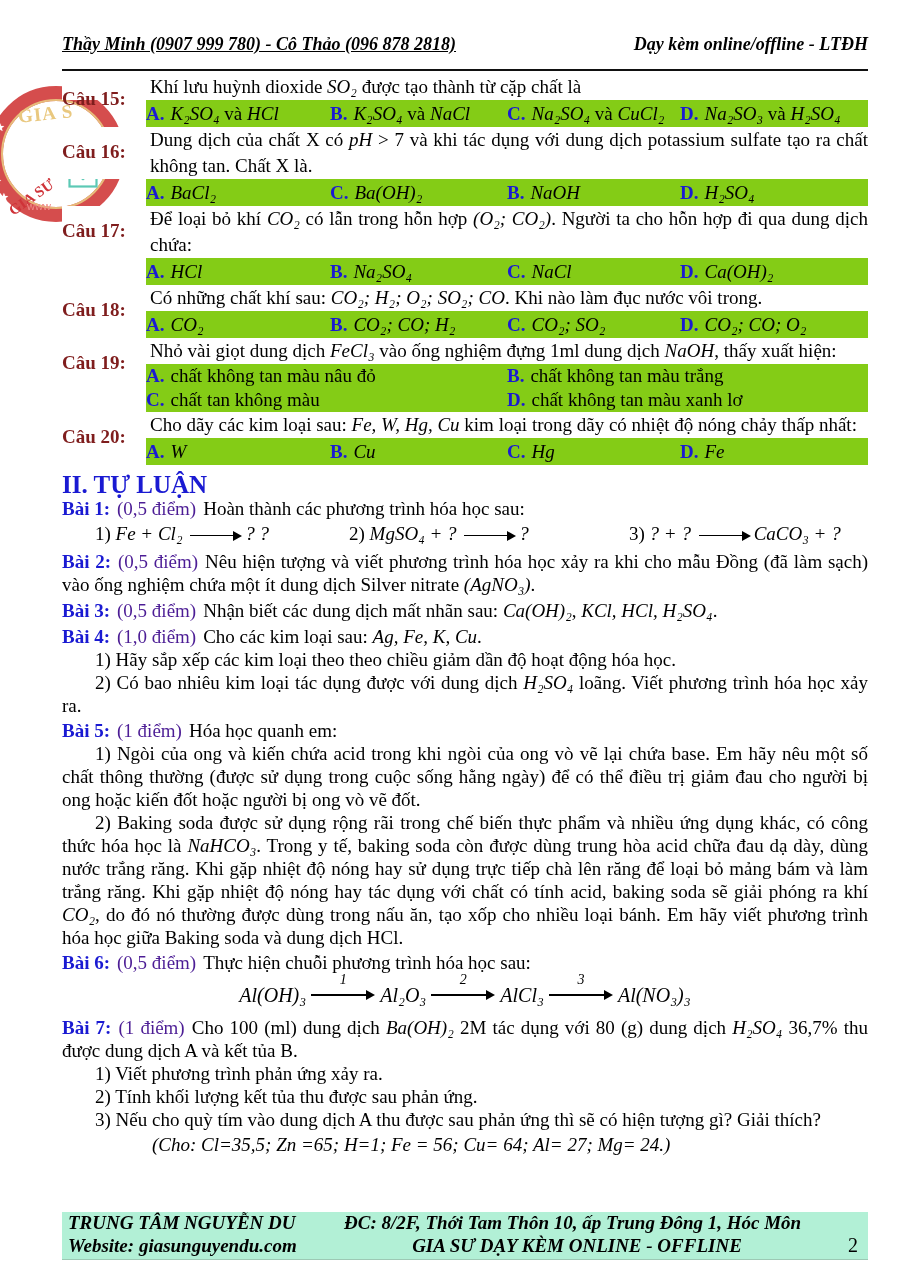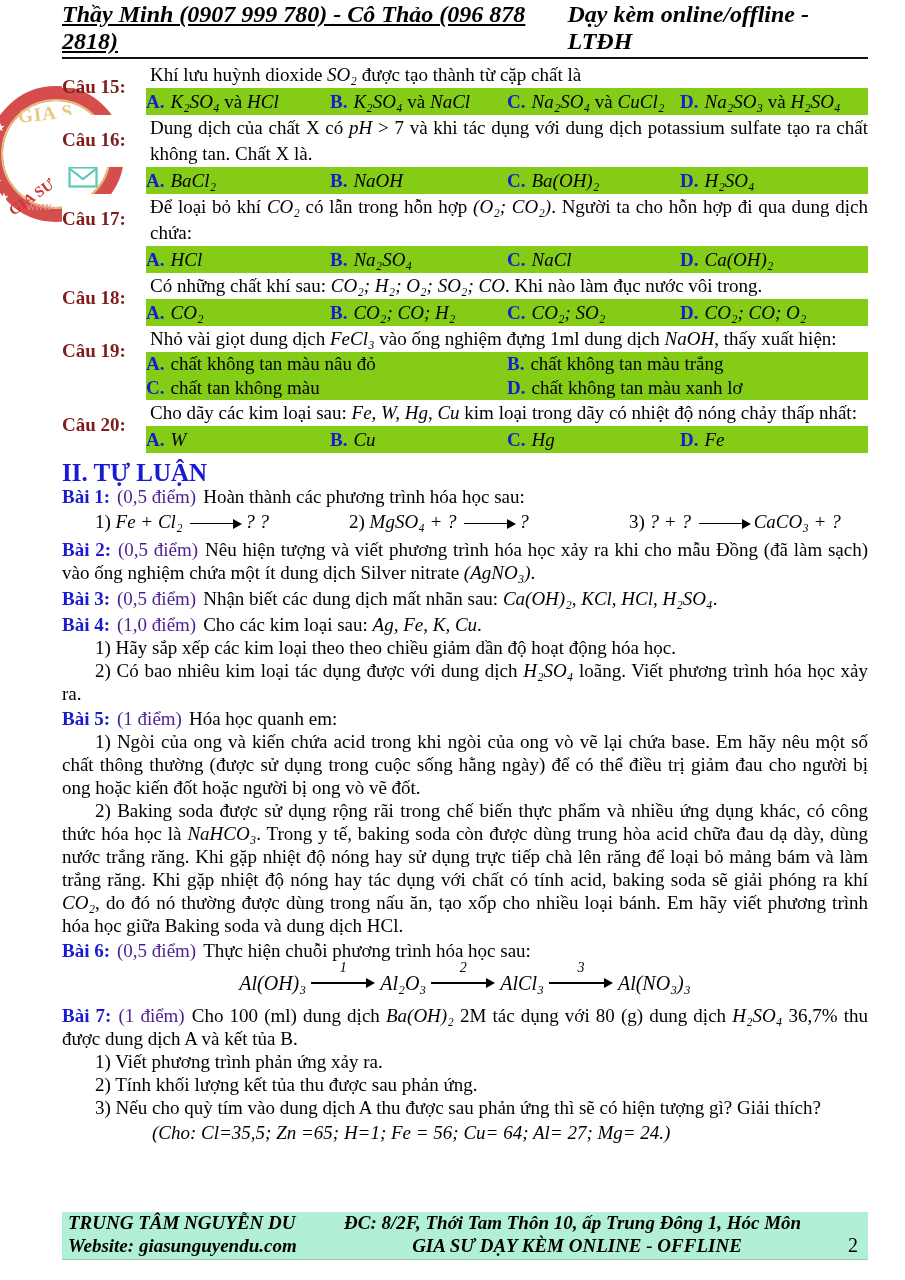--- a/index.html
+++ b/index.html
@@ -2,22 +2,22 @@
 <html lang="vi"><head>
 <meta charset="utf-8">
 <style>
   html,body{margin:0;padding:0;background:#fff;}
   .page{position:relative;width:905px;height:1280px;background:#fff;overflow:hidden;
         font-family:"Liberation Serif","DejaVu Serif",serif;color:#000;}
   .content{position:relative;z-index:1;padding:26px 37px 0 62px;font-size:19px;}
 
   
   .hdr{display:flex;justify-content:space-between;align-items:flex-end;
-       font-weight:bold;font-style:italic;font-size:24px;
-       border-bottom:2.5px solid #111;padding-bottom:2px;height:29px;margin-bottom:3px;}
+       font-weight:bold;font-style:italic;font-size:18px;
+       border-bottom:2.5px solid #111;padding-bottom:14px;height:29px;margin-bottom:3px;}
   .hdr .hl{text-decoration:underline;}
 
   
   .q{position:relative;padding-left:88px;line-height:26px;text-align:justify;background:#fff;}
   .qlab{position:absolute;left:0;top:12px;width:86px;color:#7f1d1d;font-weight:bold;}
   .opts{display:grid;margin-left:84px;line-height:27px;background:#84cc16;}
   .c4{grid-template-columns:184px 177px 173px 1fr;}
   .c2{grid-template-columns:361px 1fr;line-height:24px;}
   .ol{color:#1a1ad2;font-weight:bold;margin-right:6px;}
   .it{font-style:italic;}
@@ -110,22 +110,22 @@
       <span class="opt"><b class="ol">C.</b><span><span class="it">Na₂SO₄</span><span> và </span><span class="it">CuCl₂</span></span></span>
       <span class="opt"><b class="ol">D.</b><span><span class="it">Na₂SO₃</span><span> và </span><span class="it">H₂SO₄</span></span></span>
     </div>
 
     <div class="q">
       <span class="qlab">Câu 16:</span>
       <span class="qtxt"><span>Dung dịch của chất X có </span><span class="it">pH</span><span> &gt; 7 và khi tác dụng với dung dịch potassium sulfate tạo ra chất không tan. Chất X là.</span></span>
     </div>
     <div class="opts c4">
       <span class="opt"><b class="ol">A.</b><span><span class="it">BaCl₂</span></span></span>
+      <span class="opt"><b class="ol">C.</b><span><span class="it">Ba(OH)₂</span></span></span>
       <span class="opt"><b class="ol">B.</b><span><span class="it">NaOH</span></span></span>
-      <span class="opt"><b class="ol">C.</b><span><span class="it">Ba(OH)₂</span></span></span>
       <span class="opt"><b class="ol">D.</b><span><span class="it">H₂SO₄</span></span></span>
     </div>
 
     <div class="q">
       <span class="qlab">Câu 17:</span>
       <span class="qtxt"><span>Để loại bỏ khí </span><span class="it">CO₂</span><span> có lẫn trong hỗn hợp </span><span class="it">(O₂; CO₂)</span><span>. Người ta cho hỗn hợp đi qua dung dịch chứa:</span></span>
     </div>
     <div class="opts c4">
       <span class="opt"><b class="ol">A.</b><span><span class="it">HCl</span></span></span>
       <span class="opt"><b class="ol">B.</b><span><span class="it">Na₂SO₄</span></span></span>

